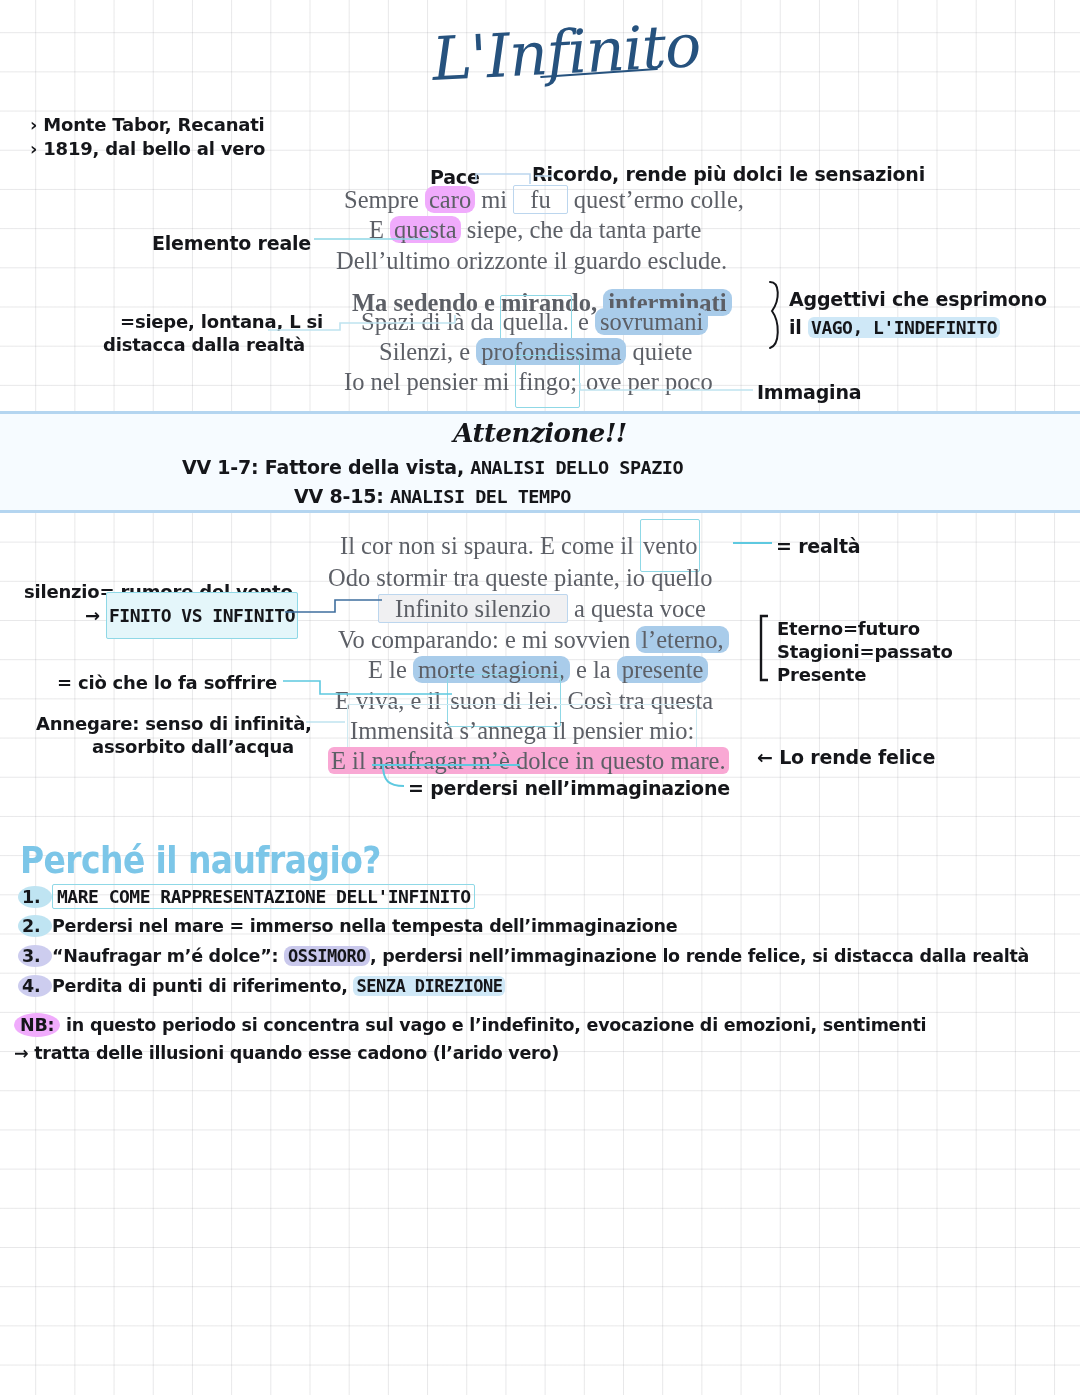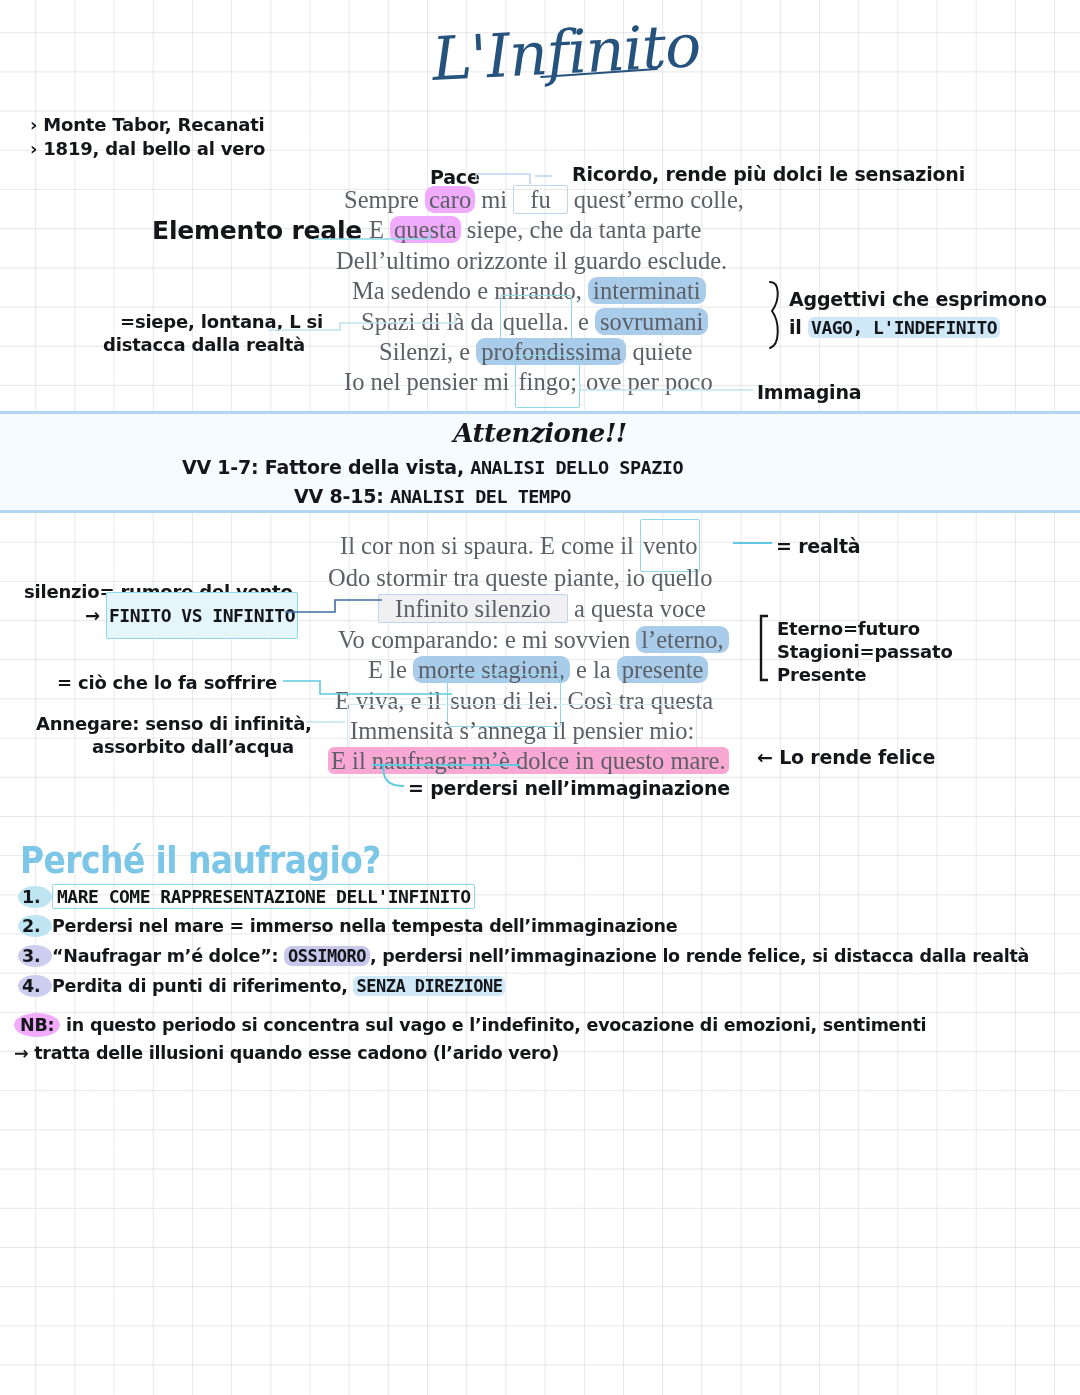--- a/index.html
+++ b/index.html
@@ -116,39 +116,39 @@
 
 <div id="content">
 
   <div id="title">L'Infinito</div>
   <div id="title-underline"></div>
 
   <div class="note" style="left:30px;top:114px;font-size:18px;">› Monte Tabor, Recanati</div>
   <div class="note" style="left:30px;top:138px;font-size:18px;">› 1819, dal bello al vero</div>
 
   <div class="note" style="left:430px;top:166px;font-size:19px;">Pace</div>
-  <div class="note" style="left:572px;top:163px;font-size:19px;">Ricordo, rende più dolci le sensazioni</div>
-  <div class="note" style="left:152px;top:216px;font-size:25px;">Elemento reale</div>
+  <div class="note" style="left:532px;top:163px;font-size:19px;">Ricordo, rende più dolci le sensazioni</div>
+  <div class="note" style="left:152px;top:232px;font-size:19px;">Elemento reale</div>
   <div class="note" style="left:120px;top:311px;font-size:18px;">=siepe, lontana, L si</div>
   <div class="note" style="left:103px;top:334px;font-size:18px;">distacca dalla realtà</div>
 
   <div class="note" style="left:789px;top:288px;font-size:19px;">Aggettivi che esprimono</div>
   <div class="note" style="left:789px;top:316px;font-size:19px;">
      <span>il </span><span class="mono hl-paleblue" style="font-size:18px;">VAGO, L'INDEFINITO</span>
   </div>
   <div class="note" style="left:757px;top:381px;font-size:19px;">Immagina</div>
 
   <div class="poem" style="left:344px;top:185px;">
     <span>Sempre </span><span class="hl-mint">caro</span><span> mi </span><span class="bx-blue">fu</span><span> quest’ermo colle,</span>
   </div>
   <div class="poem" style="left:369px;top:215px;">
     <span>E </span><span class="hl-mint">questa</span><span> siepe, che da tanta parte</span>
   </div>
   <div class="poem" style="left:336px;top:246px;">Dell’ultimo orizzonte il guardo esclude.</div>
-  <div class="poem" style="left:352px;top:276px;">
+  <div class="poem" style="left:352px;top:288px;font-weight:bold;">
     <span>Ma sedendo e mirando, </span><span class="hl-blue">interminati</span>
   </div>
   <div class="poem" style="left:361px;top:307px;">
     <span>Spazi di là da </span><span class="bx-cyan">quella.</span><span> e </span><span class="hl-blue">sovrumani</span>
   </div>
   <div class="poem" style="left:379px;top:337px;">
     <span>Silenzi, e </span><span class="hl-blue">profondissima</span><span> quiete</span>
   </div>
   <div class="poem" style="left:344px;top:367px;">
     <span>Io nel pensier mi </span><span class="bx-cyan">fingo;</span><span> ove per poco</span>

